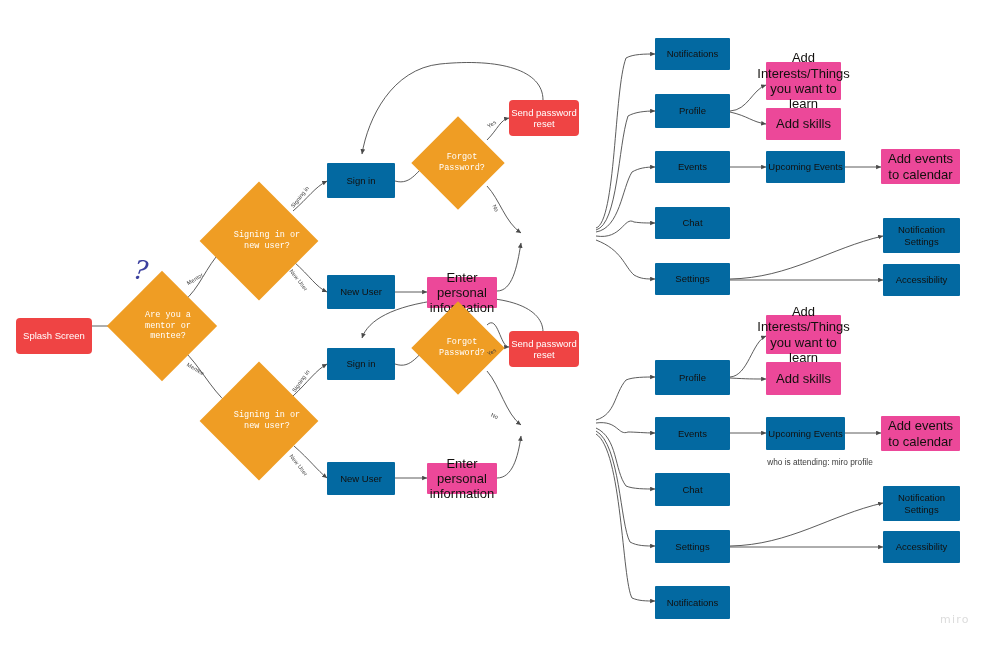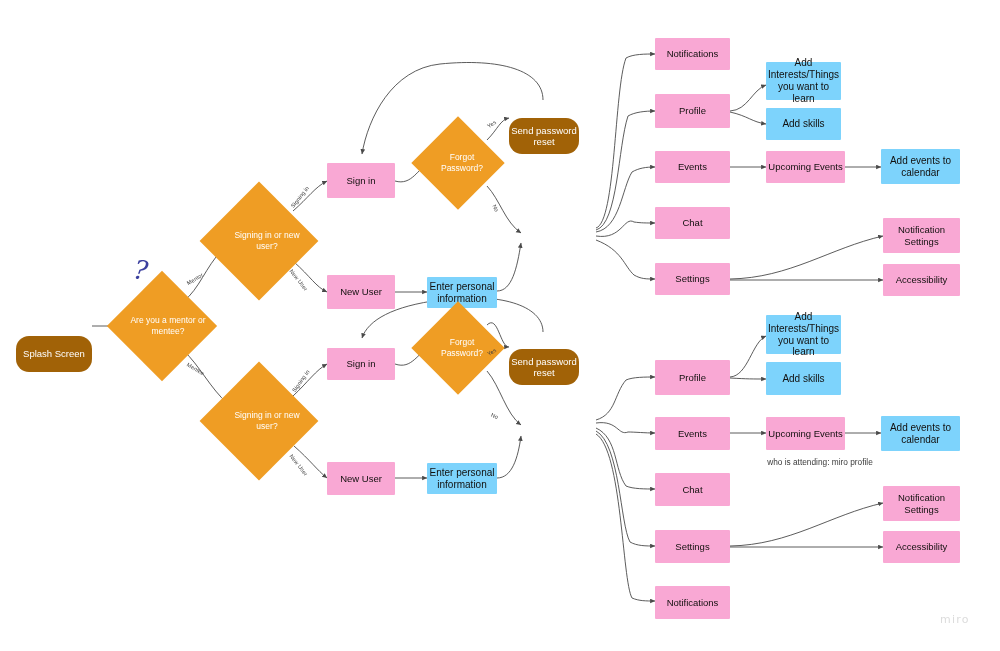--- a/index.html
+++ b/index.html
@@ -25,29 +25,29 @@
     display:flex;
     align-items:center;
     justify-content:center;
     text-align:center;
     box-sizing:border-box;
     line-height:1.18;
     z-index:2;
   }
   
   .n-terminal{
-    background:#a16207;
+    background:#ef4444;
     color:#ffffff;
-    border-radius:13px;
+    border-radius:4px;
     font-size:9.5px;
-    margin-top:18px;
   }
   .n-diamond-wrap{
     position:absolute;
     z-index:2;
+    font-family:Liberation Mono, monospace;
   }
   .n-diamond-shape{
     position:absolute;
     left:0;top:0;
     width:100%;height:100%;
     background:#EF9D24;
     transform:rotate(45deg);
   }
   .n-diamond-label{
     position:absolute;
@@ -56,30 +56,30 @@
     display:flex;
     align-items:center;
     justify-content:center;
     text-align:center;
     color:#ffffff;
     font-size:8.5px;
     line-height:1.25;
     z-index:3;
   }
   .n-screen{
-    background:#f9a8d4;
+    background:#0369a1;
     color:#12100E;
     font-size:9.5px;
     border-radius:1px;
     justify-content:center;
   }
   .n-action{
-    background:#7dd3fc;
+    background:#ec4899;
     color:#12100E;
-    font-size:10px;
+    font-size:13px;
     border-radius:1px;
   }
   .edge-label{
     position:absolute;
     font-size:5.6px;
     color:#3d3d3d;
     white-space:nowrap;
     z-index:4;
     letter-spacing:.1px;
   }

